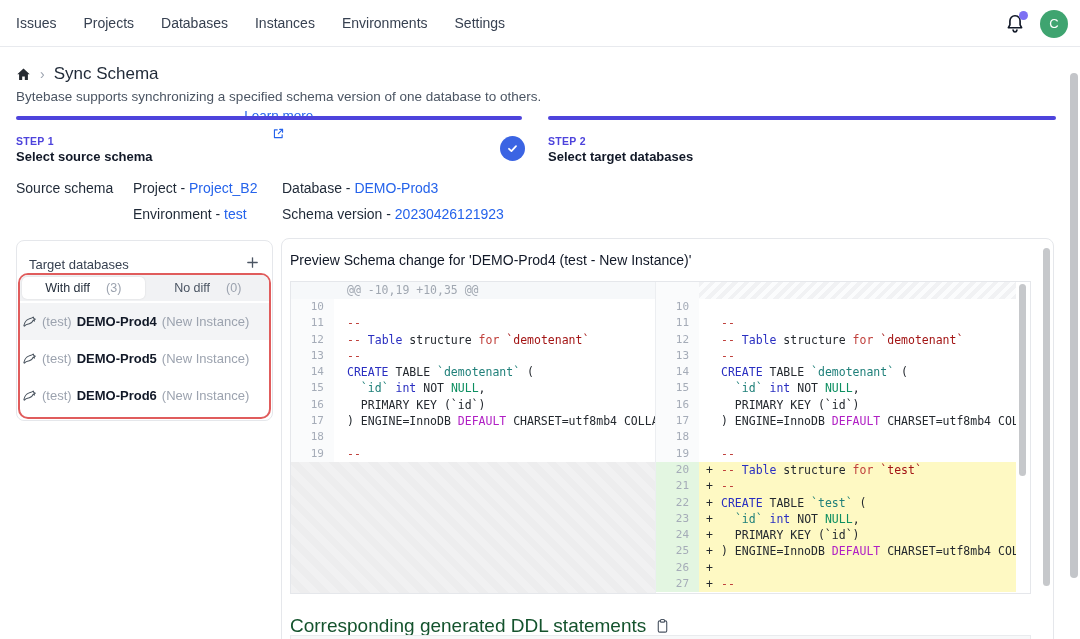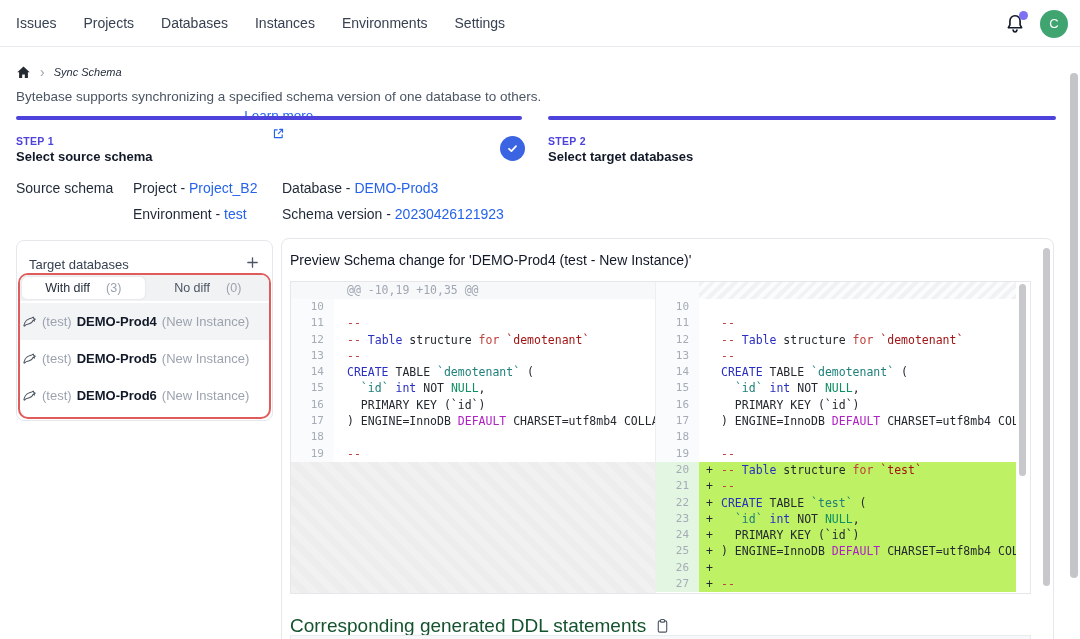--- a/index.html
+++ b/index.html
@@ -13,21 +13,21 @@
   .nav-item { font-size:14px; color:#374151; font-weight:500; cursor:pointer; }
   .nav-right { position:absolute; right:12px; top:0; height:47px; display:flex; align-items:center; gap:14px; }
   .bell-wrap { position:relative; width:22px; height:22px; cursor:pointer; }
   .bell-dot { position:absolute; top:-2px; right:-2px; width:9px; height:9px; border-radius:50%; background:#7d70f3; }
   .avatar { width:28px; height:28px; border-radius:50%; background:#3fa470; color:#fff;
     display:flex; align-items:center; justify-content:center; font-size:13px; font-weight:500; cursor:pointer; }
 
   
   .breadcrumb { position:absolute; top:64px; left:16px; display:flex; align-items:center; gap:9px; }
   .crumb-sep { color:#9ca3af; font-size:14px; }
-  .crumb-current { font-size:11px; color:#1f2937;font-style:italic; }
+  .crumb-current { font-size:17px; color:#1f2937; }
   .intro { position:absolute; top:89px; left:16px; font-size:13.5px; color:#4b5563; display:flex; align-items:center; gap:4px;flex-direction:column; }
   .link { color:#2563eb; cursor:pointer; text-decoration:none; }
 
   
   .stepbar { position:absolute; height:4px; border-radius:2px; background:#4d43dc; top:116px; }
   .stepbar.s1 { left:16px; width:506px; }
   .stepbar.s2 { left:548px; width:508px; }
   .step-label { position:absolute; top:135px; font-size:10.5px; font-weight:700; color:#4d43dc; letter-spacing:.3px; }
   .step-title { position:absolute; top:149px; font-size:13px; font-weight:600; color:#111827; }
   .check-circle { position:absolute; left:500px; top:136px; width:25px; height:25px; border-radius:50%;
@@ -66,21 +66,21 @@
   .diff-editor { position:absolute; left:8px; top:42px; width:741px; height:313px;
     border:1px solid #e5e7eb; display:flex; background:#fff; overflow:hidden;
     font-family:"DejaVu Sans Mono", monospace; font-size:11.5px; }
   .pane { height:311px; overflow:hidden; display:flex; flex-direction:column; }
   .pane.left { width:366px; border-right:1px solid #eceef1; }
   .pane.right { width:361px; }
   .drow { height:16.3px; line-height:16.3px; display:flex; white-space:pre; }
   .drow .gut { width:43px; flex:none; text-align:right; padding-right:10px; color:#a5acb8; background:#fafbfc; font-size:11px; }
   .drow .code { flex:1; overflow:hidden; padding-left:13px; position:relative; }
   .pane.right .drow .code { padding-left:22px; }
-  .drow.add { background:#bef264; }
+  .drow.add { background:#fef9c3; }
   .drow.add .gut { background:#e3f6e1; }
   .sign { position:absolute; left:7px; top:0; color:#24292f; }
   .dheader { height:17px; line-height:17px; display:flex; background:#f6f8fa; color:#a0a7b1; }
   .dheader .gut { width:43px; flex:none; background:#f6f8fa; }
   .dheader .code { flex:1; padding-left:13px; white-space:pre; }
   .dheader.striped .code { background:repeating-linear-gradient(135deg,#f1f2f4 0 4px,#fbfcfd 4px 8px); }
   .dheader.striped .gut { background:#fafbfc; }
   .filler { flex:1; background:repeating-linear-gradient(45deg,#f1f1f2 0 7px,#ededee 7px 14px); }
   .scrollgutter { width:14px; position:relative; background:#fff; }
   .scroll-thumb { position:absolute; border-radius:4px; background:#c6c8cb; cursor:pointer; }

